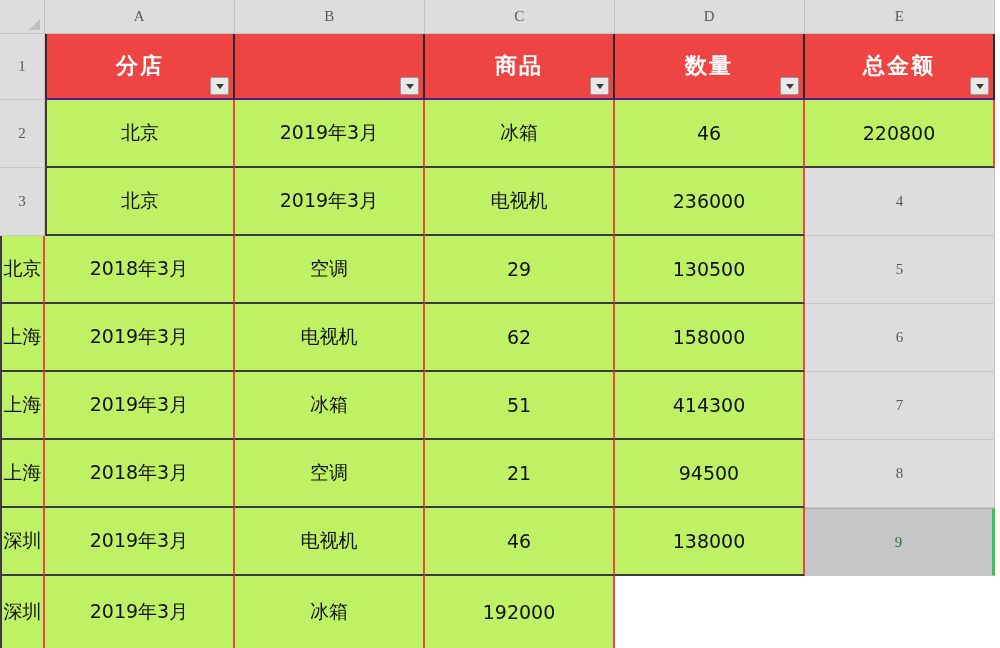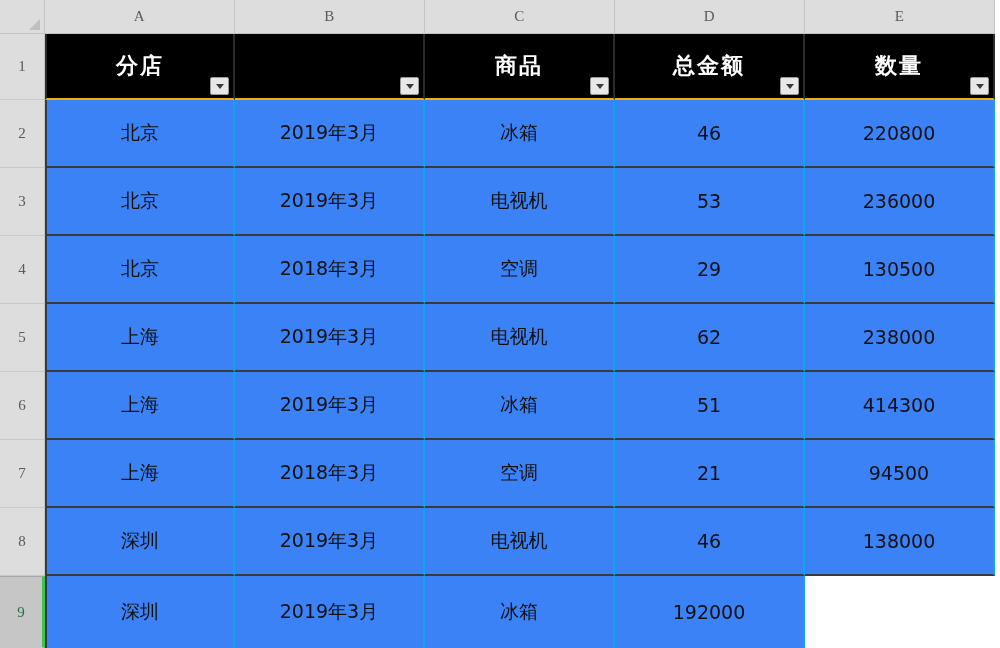--- a/index.html
+++ b/index.html
@@ -78,23 +78,23 @@
   }
   .rowhead.active {
     background: #c6c6c6;
     color: #217346;
     border-right: 3px solid #3ec34f;
     border-top: 1px solid #a8a8a8;
   }
 
   
   .thcell {
-    background: #000000;
+    background: #ef4444;
     border-right: 2px solid #2b2b2b;
-    border-bottom: 2px solid #eab308;
+    border-bottom: 2px solid #4c1d95;
     position: relative;
     display: flex;
     align-items: center;
     justify-content: center;
   }
   .thcell.first { border-left: 2px solid #2b2b2b; }
   .thcell .thtext {
     color: #ffffff;
     font-weight: bold;
     font-size: 22px;
@@ -118,22 +118,22 @@
   .filter-btn .caret {
     width: 0;
     height: 0;
     border-left: 4px solid transparent;
     border-right: 4px solid transparent;
     border-top: 5px solid #3a3a3a;
   }
 
   
   .cell {
-    background: #3b82f6;
-    border-right: 2px solid #0ea5e9;
+    background: #bef264;
+    border-right: 2px solid #ef4444;
     border-bottom: 2px solid #3a3a3a;
     display: flex;
     align-items: center;
     justify-content: center;
     font-size: 19px;
     color: #101010;
     font-family: "DejaVu Sans", "Liberation Sans", sans-serif;
     overflow: hidden;
     white-space: nowrap;
   }
@@ -165,55 +165,54 @@
           <div class="caret"></div>
         </div>
       </div>
       <div class="thcell">
         <span class="thtext">商品</span>
         <div class="filter-btn">
           <div class="caret"></div>
         </div>
       </div>
       <div class="thcell">
+        <span class="thtext">数量</span>
+        <div class="filter-btn">
+          <div class="caret"></div>
+        </div>
+      </div>
+      <div class="thcell">
         <span class="thtext">总金额</span>
-        <div class="filter-btn">
-          <div class="caret"></div>
-        </div>
-      </div>
-      <div class="thcell">
-        <span class="thtext">数量</span>
         <div class="filter-btn">
           <div class="caret"></div>
         </div>
       </div>
       <div class="rowhead">2</div>
       <div class="cell first">北京</div>
       <div class="cell">2019年3月</div>
       <div class="cell">冰箱</div>
       <div class="cell">46</div>
       <div class="cell">220800</div>
       <div class="rowhead">3</div>
       <div class="cell first">北京</div>
       <div class="cell">2019年3月</div>
       <div class="cell">电视机</div>
-      <div class="cell">53</div>
       <div class="cell">236000</div>
       <div class="rowhead">4</div>
       <div class="cell first">北京</div>
       <div class="cell">2018年3月</div>
       <div class="cell">空调</div>
       <div class="cell">29</div>
       <div class="cell">130500</div>
       <div class="rowhead">5</div>
       <div class="cell first">上海</div>
       <div class="cell">2019年3月</div>
       <div class="cell">电视机</div>
       <div class="cell">62</div>
-      <div class="cell">238000</div>
+      <div class="cell">158000</div>
       <div class="rowhead">6</div>
       <div class="cell first">上海</div>
       <div class="cell">2019年3月</div>
       <div class="cell">冰箱</div>
       <div class="cell">51</div>
       <div class="cell">414300</div>
       <div class="rowhead">7</div>
       <div class="cell first">上海</div>
       <div class="cell">2018年3月</div>
       <div class="cell">空调</div>

